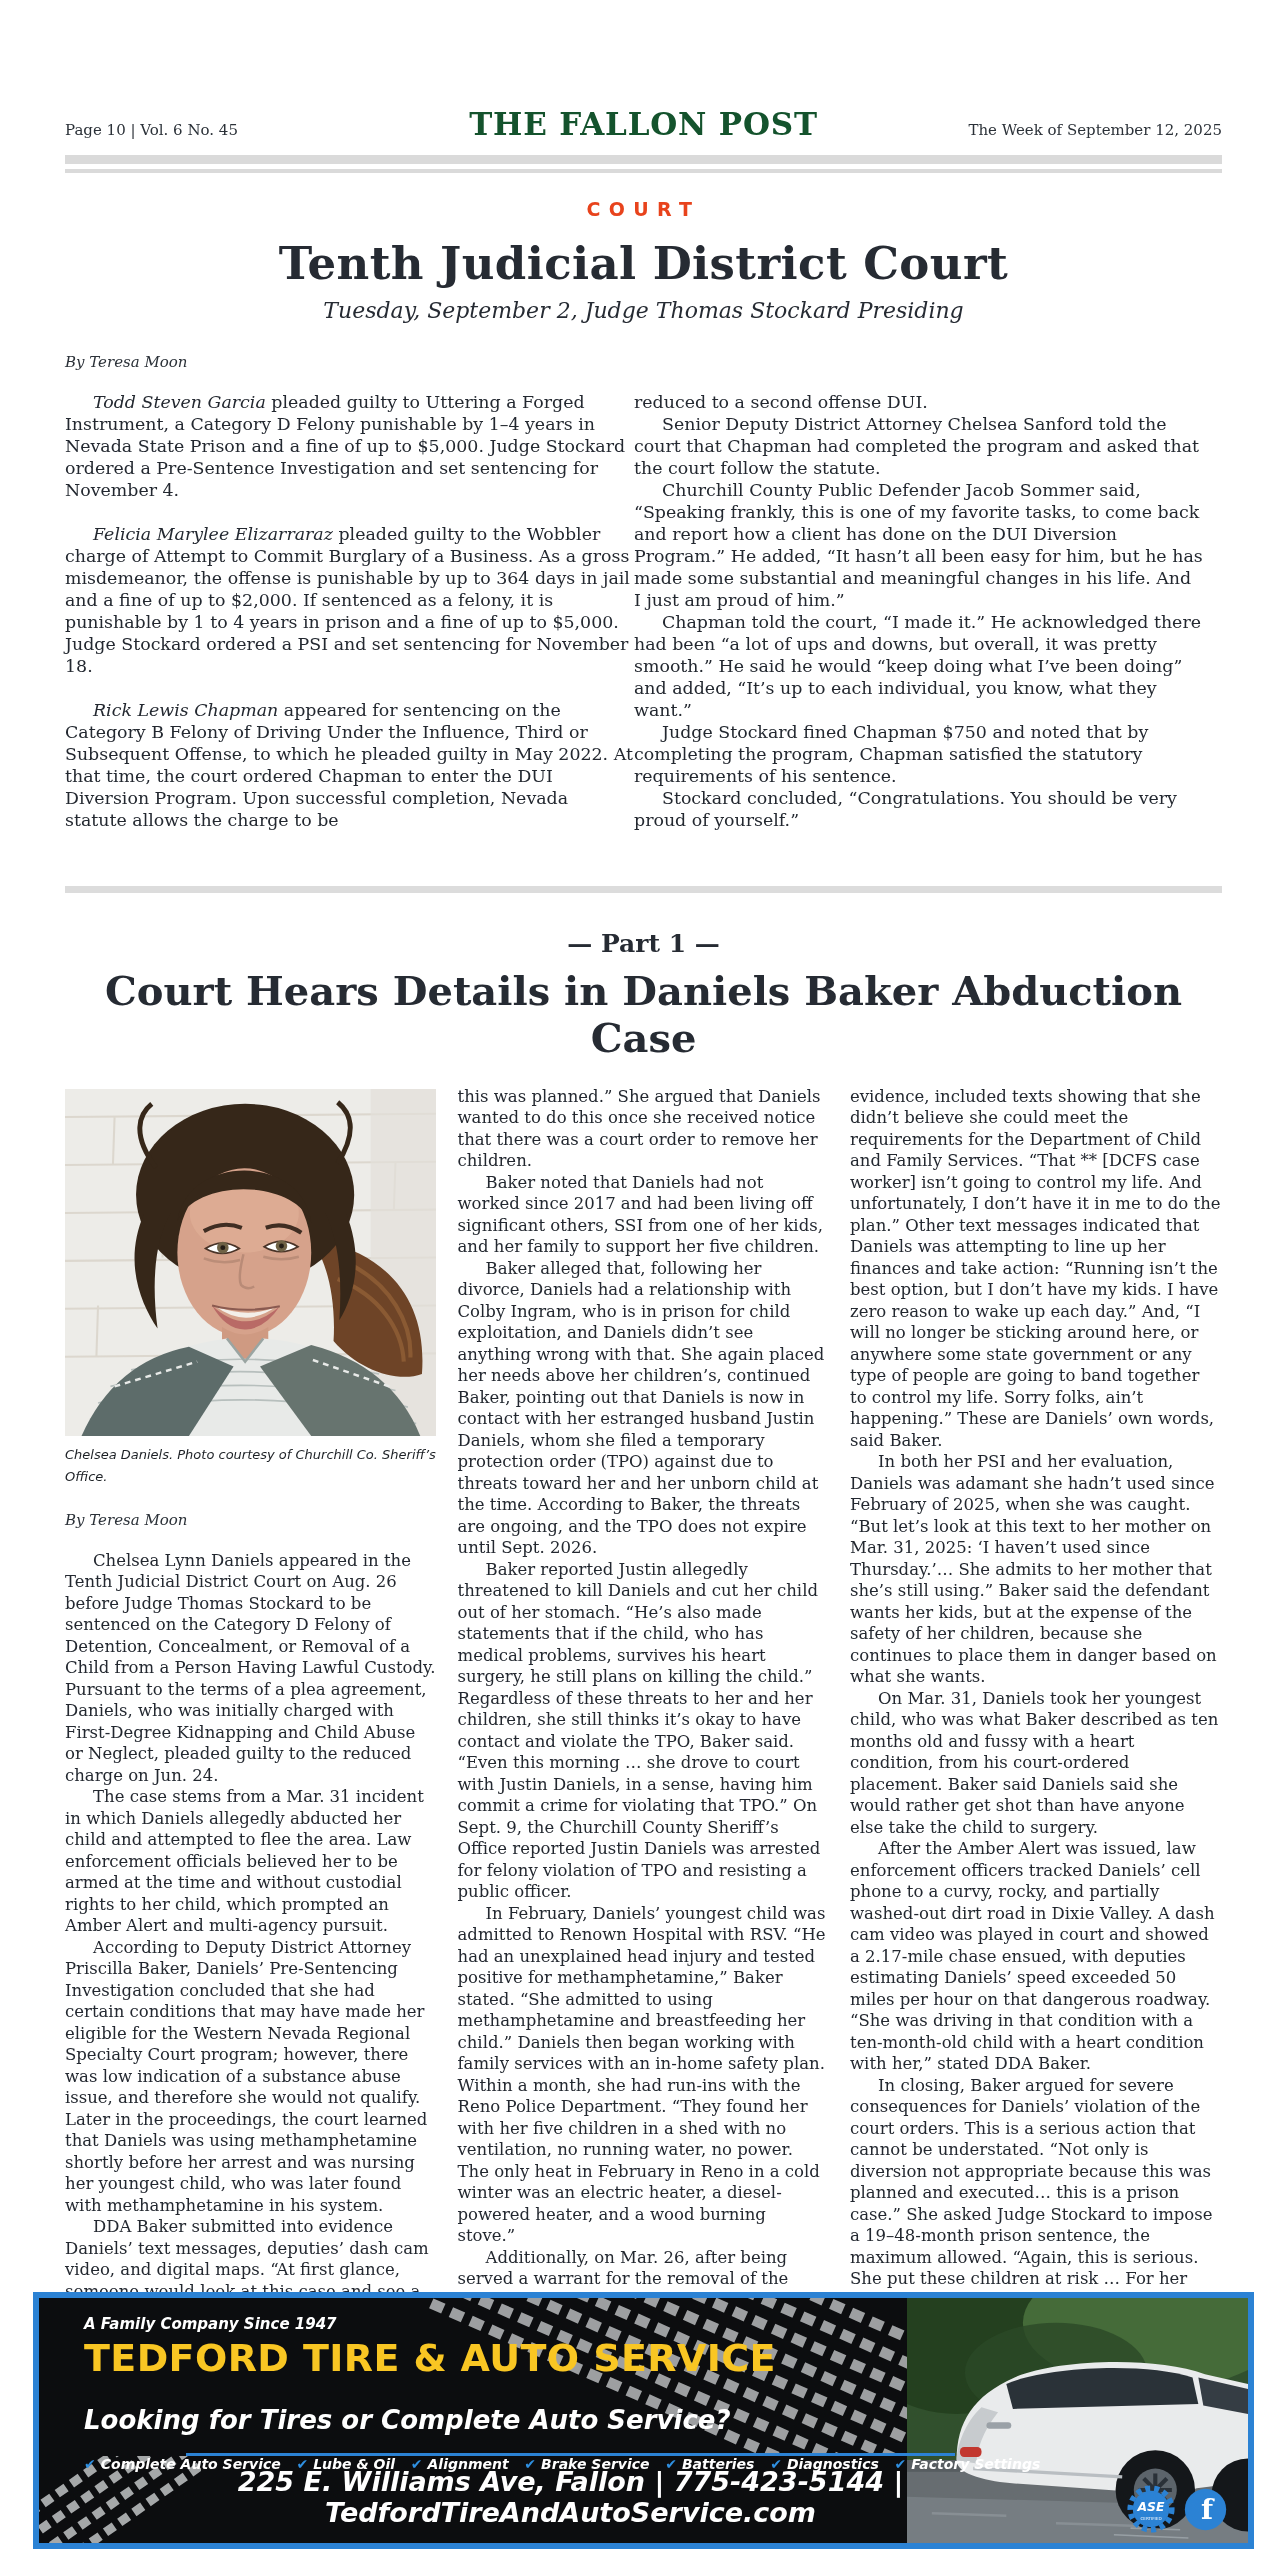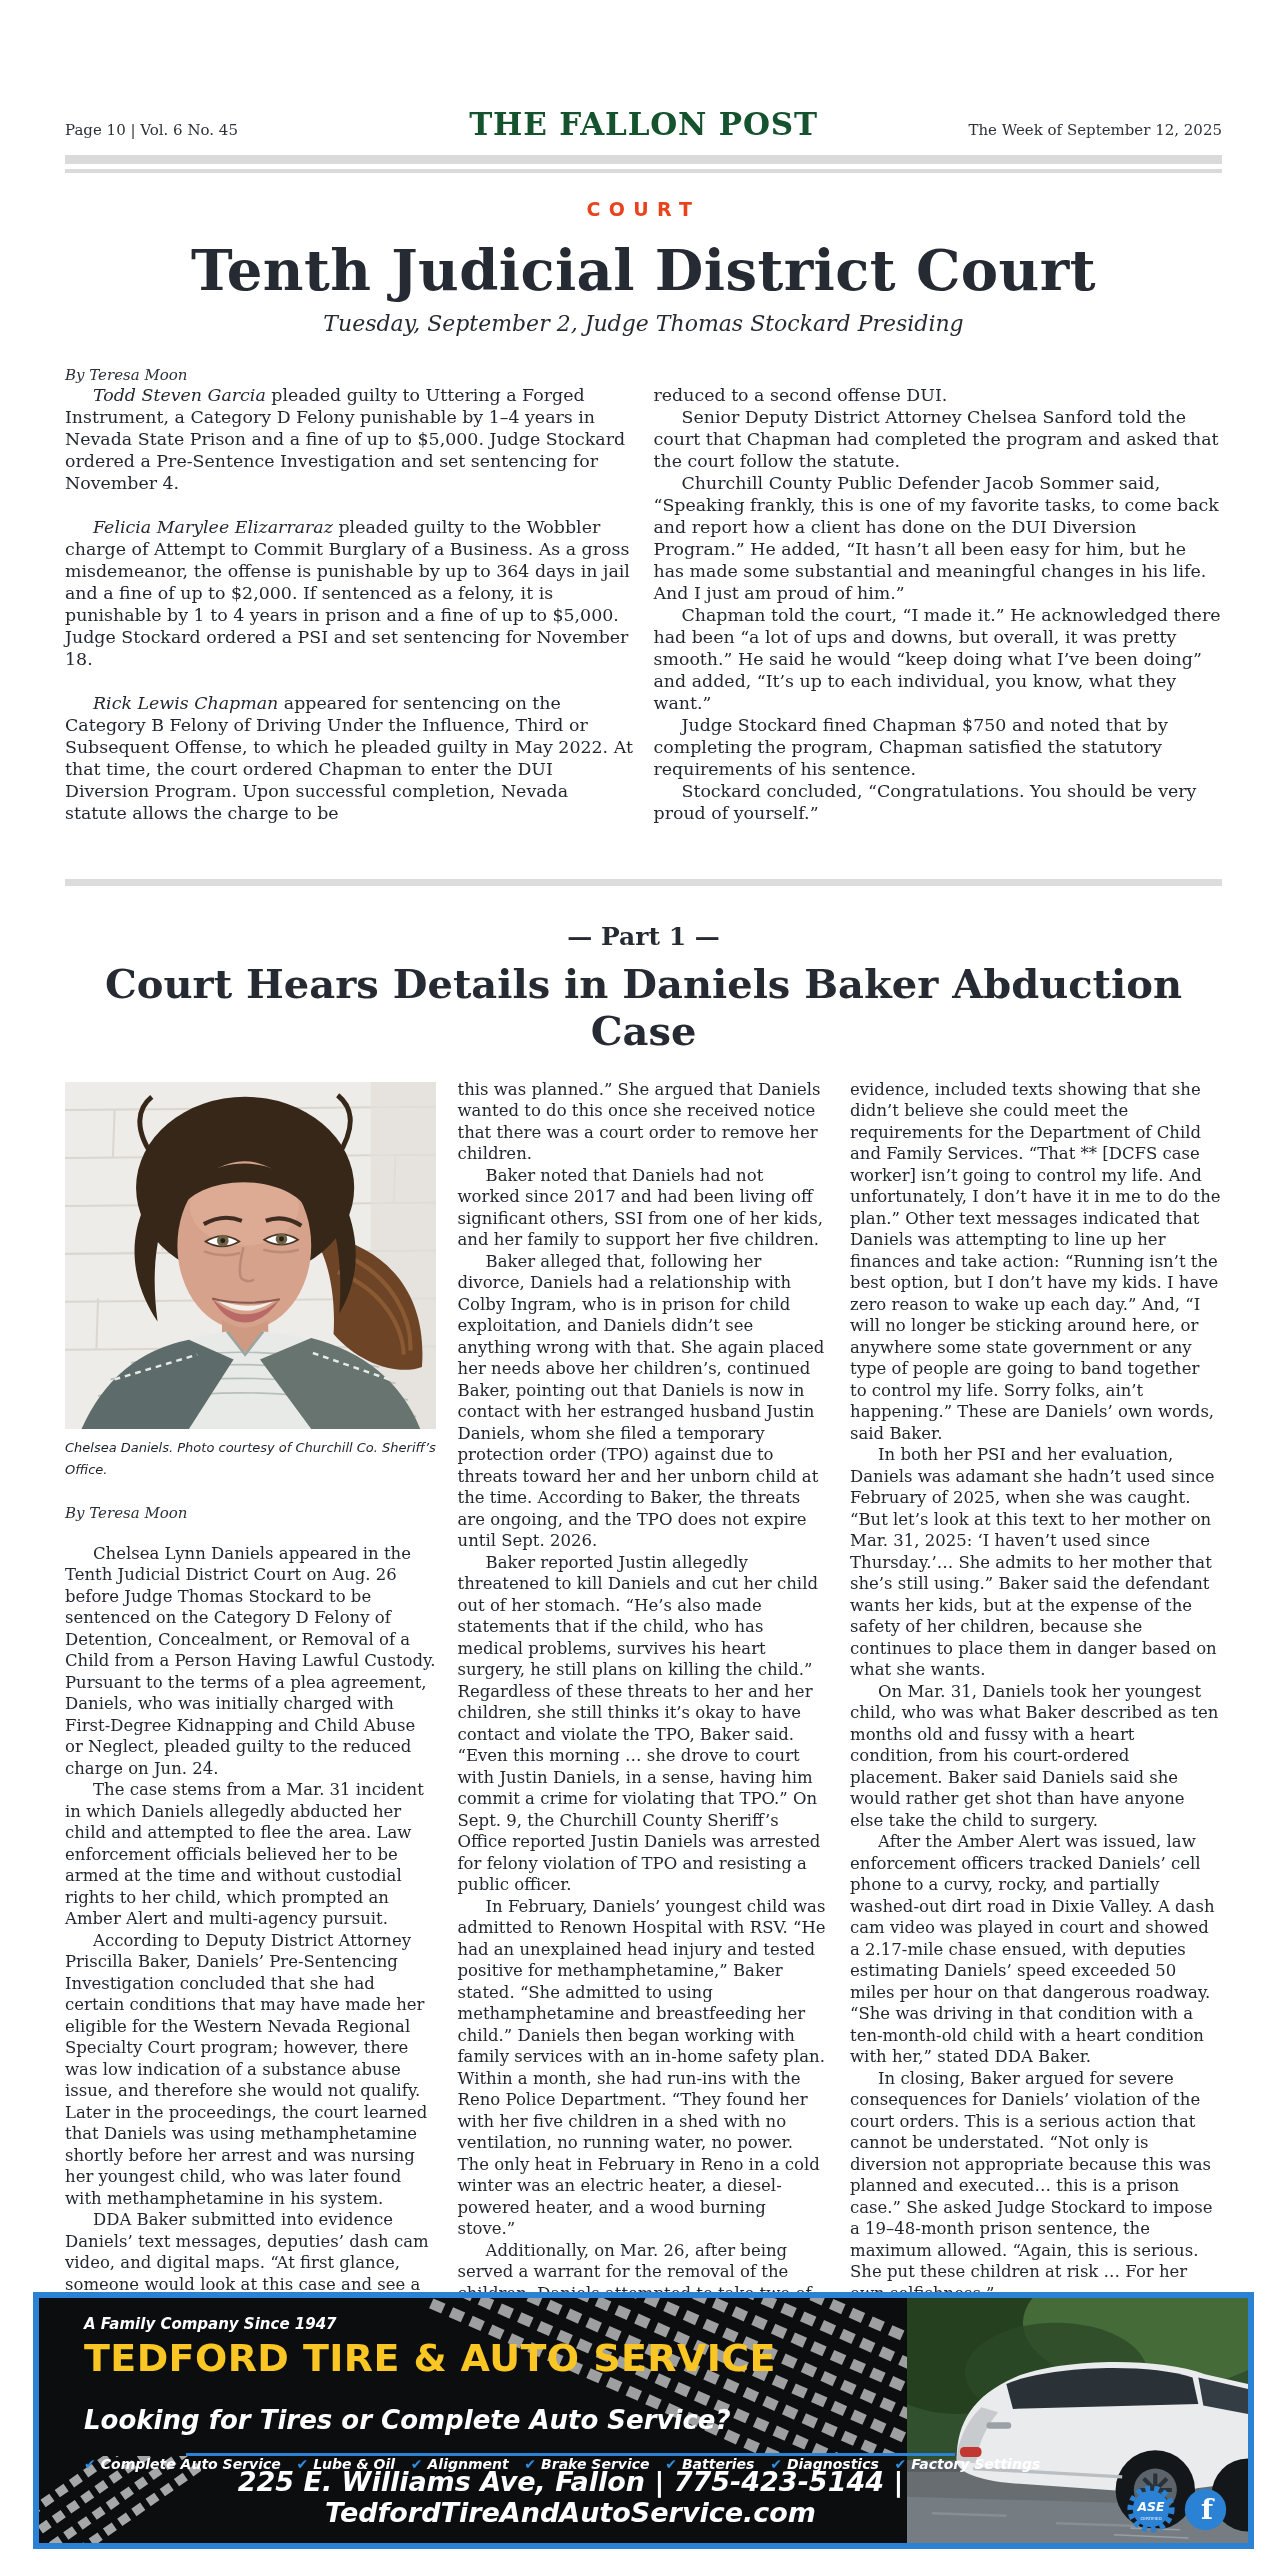--- a/index.html
+++ b/index.html
@@ -13,27 +13,27 @@
   .mast-side{font-size:15px;color:#2b3138;width:273px;}
   .mast-side.right{text-align:right;}
   .mast-title{font-size:31px;font-weight:bold;letter-spacing:0.8px;color:#14532d;text-align:center;flex:1;}
   .rule{background:#dadada;margin-top:0;}
   .rule.thick{height:9px;margin-top:13.2px;}
   .rule.thin{height:4.1px;margin-top:5px;}
 
   
   .section-label{margin-top:25px;text-align:center;font-family:"DejaVu Sans","Liberation Sans",sans-serif;
                  font-weight:bold;font-size:19px;letter-spacing:8.3px;color:#e8431c;}
-  h1.headline{margin:16.5px 0 0 0;text-align:center;font-size:56px;font-weight:bold;color:#262b33;letter-spacing:0.4px;}
+  h1.headline{margin:16.5px 0 0 0;text-align:center;font-size:45px;font-weight:bold;color:#262b33;letter-spacing:0.4px;}
   .subhead{margin-top:8.3px;text-align:center;font-style:italic;font-size:22px;color:#262b33;}
   .byline{margin-top:30px;font-style:italic;font-size:15px;color:#2b3138;}
 
   
   .cols{display:flex;}
-  .cols.two{gap:20px;}
+  .cols.two{margin-top:20px;}
   .cols.two .col{width:569px;font-size:17.4px;line-height:22px;color:#232830;}
   .cols.three{margin-top:25px;gap:21.5px;}
   .cols.three .col{width:371px;font-size:16.5px;line-height:21.5px;color:#232830;}
   .para{margin:0;text-indent:28px;}
   .para.noindent{text-indent:0;}
   .para .lead{font-style:italic;}
   .cols.two .col.first .para{margin-bottom:22px;}
 
   .divider{height:7.4px;background:#dcdcdc;margin-top:33px;}
   .kicker{margin-top:36px;text-align:center;font-weight:bold;font-size:25px;color:#262b33;}

